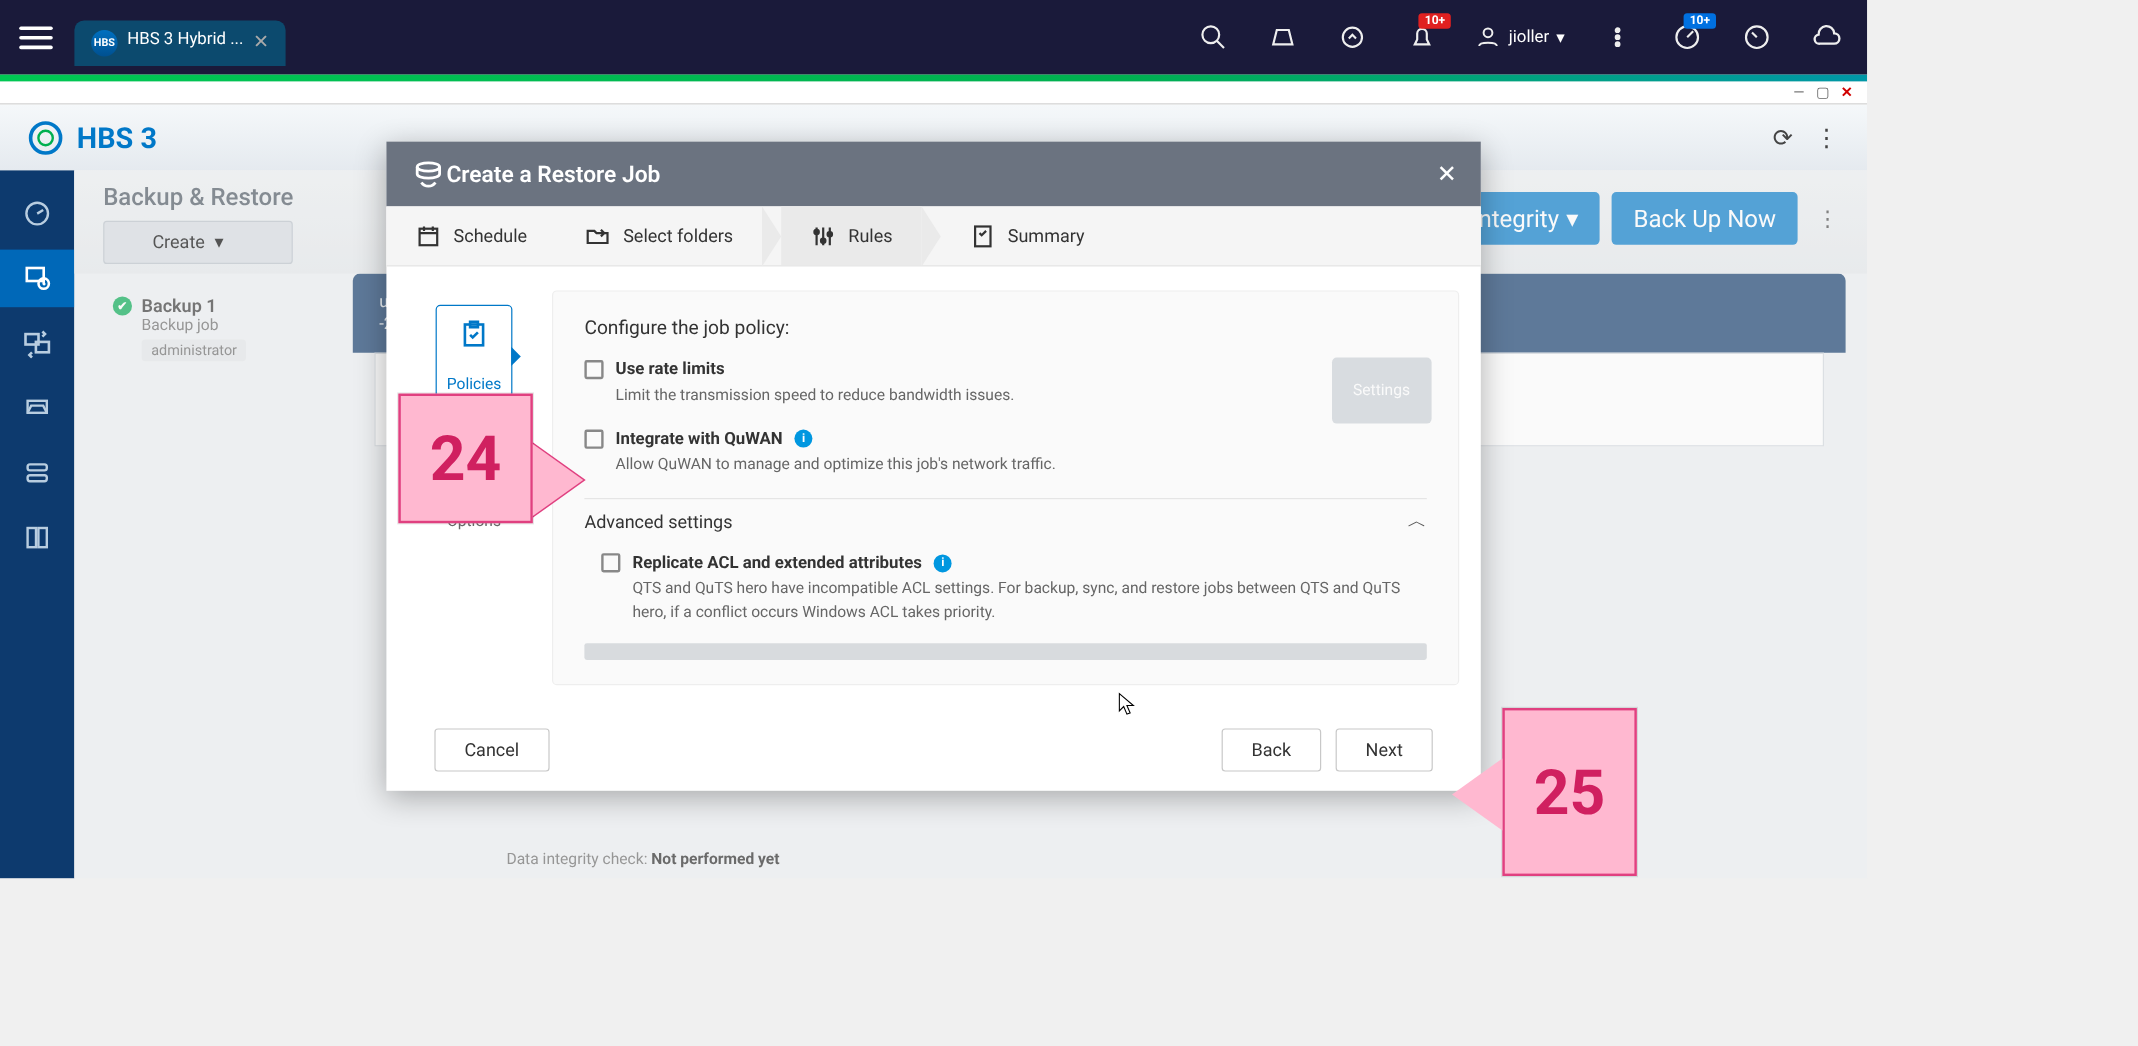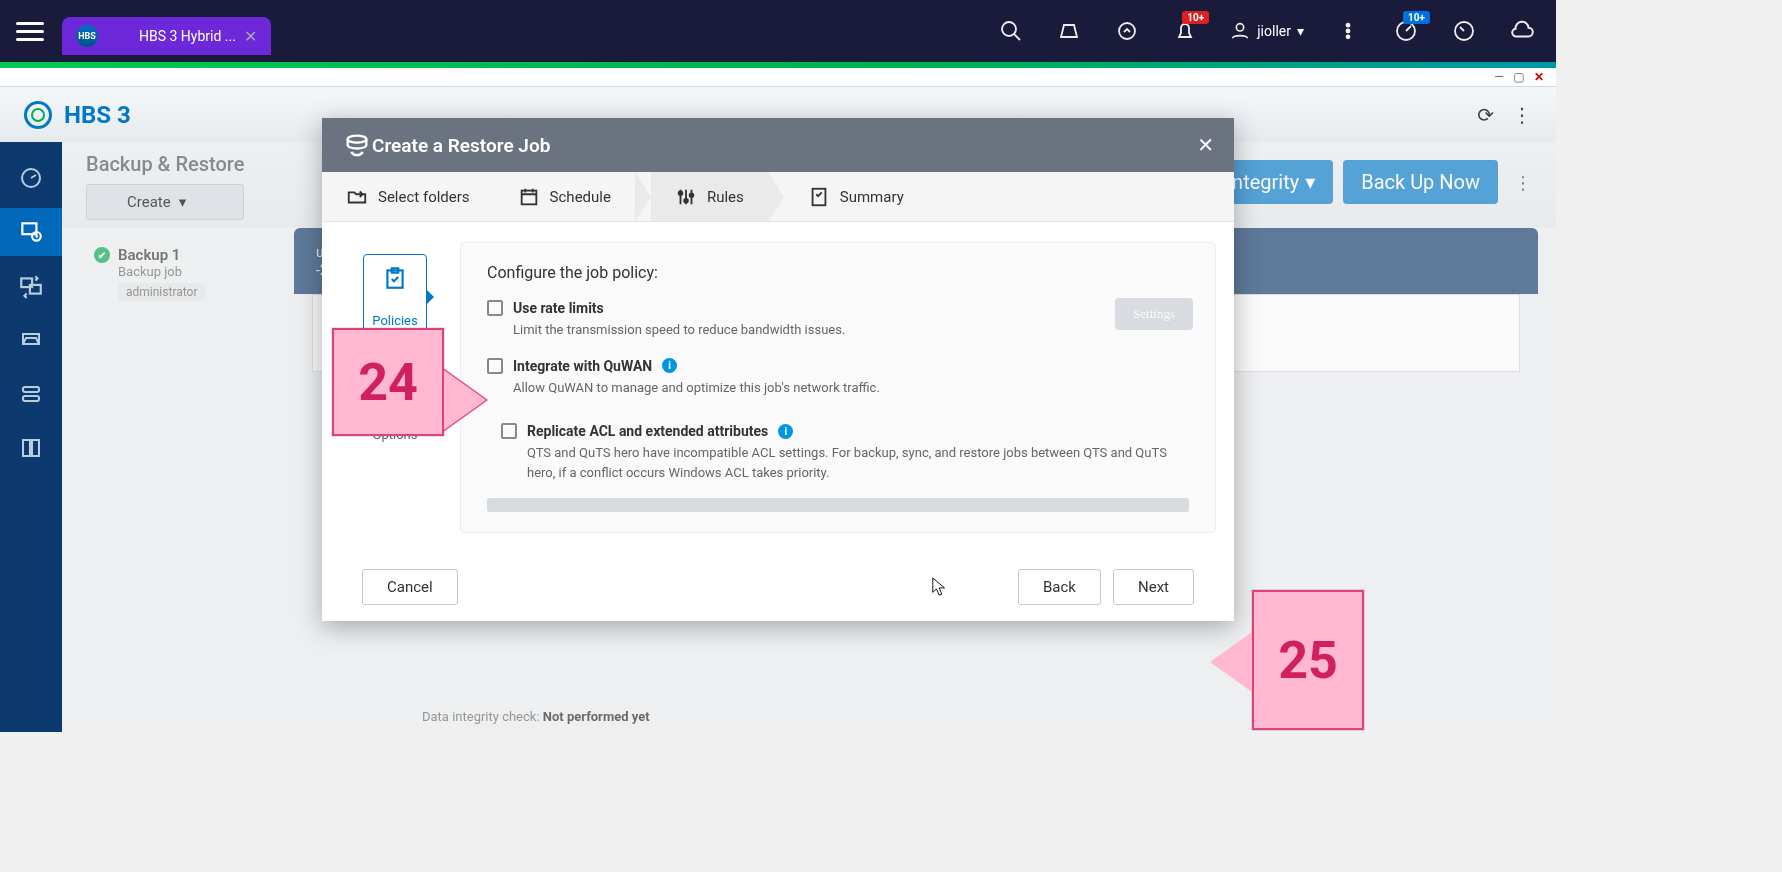--- a/index.html
+++ b/index.html
@@ -3,23 +3,23 @@
 <meta charset="utf-8">
 <style>
 * { box-sizing: border-box; margin: 0; padding: 0; font-family: -apple-system, "Segoe UI", Roboto, Arial, sans-serif; }
 body { width: 1556px; height: 732px; background: #f0f0f0; overflow: hidden; position: relative; }
 
 
 .sysbar { height: 62px; background: #1a1a3a; display: flex; align-items: center; padding: 0 16px; color: #fff; position: relative; }
 .sysbar-left { display: flex; align-items: center; gap: 18px; }
 .hamburger { width: 28px; display: flex; flex-direction: column; gap: 5px; cursor: pointer; }
 .hamburger span { height: 3px; background: #fff; border-radius: 2px; }
-.tab { display: flex; align-items: center; gap: 8px; background: #6d28d9; padding: 8px 14px; border-radius: 8px 8px 0 0; margin-top: 10px; }
+.tab { display: flex; gap: 8px; background: #0c4a6e; padding: 8px 14px; border-radius: 8px 8px 0 0; margin-top: 10px; }
 .tab-icon { width: 22px; height: 22px; background: linear-gradient(#0070c0,#005090); border-radius: 50%; display:flex;align-items:center;justify-content:center;font-size:9px;font-weight:bold; }
-.tab-title { color: #fff; font-size: 14px; margin-left: 33px; }
+.tab-title { color: #fff; font-size: 14px; }
 .tab-close { color: #aaa; font-size: 16px; cursor: pointer; }
 .sysbar-right { position:absolute; right: 20px; display: flex; align-items: center; gap: 30px; }
 .sys-icon { width: 28px; height: 28px; fill: none; stroke: #eee; stroke-width: 1.8; display:flex; align-items:center; justify-content:center; position:relative; }
 .badge-red { position:absolute; top:-6px; right:-10px; background:#e02020; color:#fff; font-size:10px; padding:1px 5px; border-radius:3px; font-weight:bold;}
 .badge-blue { position:absolute; top:-6px; right:-10px; background:#0070e0; color:#fff; font-size:10px; padding:1px 5px; border-radius:3px; font-weight:bold;}
 .user-chip { display:flex; align-items:center; gap:6px; color:#fff; font-size:14px; }
 
 
 .accent-bar { height: 6px; background: linear-gradient(90deg,#00c853 0%, #00b050 60%, #0097a7 100%); }
 
@@ -90,21 +90,21 @@
 .side-icon { width:26px; height:26px; }
 
 .body-content { flex:1; background:#fafafa; border:1px solid #eee; border-radius:4px; padding:20px 26px; position:relative; }
 .policy-title { font-size:16px; color:#333; margin-bottom:18px; }
 .policy-row { margin:14px 0 18px; position:relative; }
 .chk-line { display:flex; align-items:center; gap:10px; }
 .chk { width:16px; height:16px; border:2px solid #888; border-radius:2px; cursor:pointer; flex-shrink:0;}
 .chk-label { font-size:14px; font-weight:bold; color:#333; }
 .chk-desc { font-size:13px; color:#666; margin-top:4px; margin-left:26px; line-height:1.5; }
 .info-i { width:15px; height:15px; border-radius:50%; background:#0097e0; color:#fff; font-size:10px; font-weight:bold; display:inline-flex; align-items:center; justify-content:center; }
-.settings-pill { position:absolute; right:-4px; top:-2px; background:#d8dce0; color:#fafafa; padding:8px 18px; border-radius:4px; font-size:13px;font-family:Liberation Serif, serif; }
+.settings-pill { position:absolute; right:-4px; top:-2px; background:#d8dce0; color:#fafafa; padding:20px 18px; border-radius:4px; font-size:13px; }
 .adv-header { display:flex; align-items:center; justify-content:space-between; padding:8px 0; border-top:1px solid #e5e5e5; margin-top:4px; cursor:pointer; }
 .adv-title { font-size:15px; color:#333; }
 .chev-up { font-size:16px; color:#555; }
 .adv-body { padding:8px 0 8px 14px; }
 .scroll-indicator { height:14px; background:#d8dbde; margin-top:8px; border-radius:2px; }
 
 .modal-footer { padding:16px 40px; display:flex; align-items:center; }
 .footer-btn { background:#fff; border:1px solid #c8c8c8; padding:8px 24px; font-size:15px; border-radius:3px; cursor:pointer; color:#333; }
 .footer-right { margin-left:auto; display:flex; gap:12px; }
 
@@ -315,31 +315,31 @@
           <path d="M7 18a6 6 0 0010 0"></path>
         </svg>
       </div>
     <div class="mh-title">Create a Restore Job</div>
     <div class="mh-close">✕</div>
   </div>
 
   <div class="wizard-steps">
     <div class="step">
       <svg class="step-icon" viewBox="0 0 24 24" fill="none" stroke="#333" stroke-width="2">
+          <rect x="4" y="5" width="16" height="15"></rect>
+          <path d="M4 9h16M8 3v4M16 3v4"></path>
+        </svg>
+      <span>Schedule</span>
+    </div>
+    <div class="step">
+      <svg class="step-icon" viewBox="0 0 24 24" fill="none" stroke="#333" stroke-width="2">
           <path d="M3 7h6l2 2h10v9H3z"></path>
           <path d="M15 6l3 3-3 3"></path>
         </svg>
       <span>Select folders</span>
-    </div>
-    <div class="step">
-      <svg class="step-icon" viewBox="0 0 24 24" fill="none" stroke="#333" stroke-width="2">
-          <rect x="4" y="5" width="16" height="15"></rect>
-          <path d="M4 9h16M8 3v4M16 3v4"></path>
-        </svg>
-      <span>Schedule</span>
     </div>
     <div class="step-sep"></div>
     <div class="step active">
       <svg class="step-icon" viewBox="0 0 24 24" fill="none" stroke="#333" stroke-width="2">
           <path d="M6 4v16M12 4v16M18 4v16"></path>
           <circle cx="6" cy="8" r="2" fill="#333"></circle>
           <circle cx="12" cy="16" r="2" fill="#333"></circle>
           <circle cx="18" cy="10" r="2" fill="#333"></circle>
         </svg>
       <span>Rules</span>
@@ -386,20 +386,24 @@
 
       <div class="policy-row">
         <div class="chk-line">
           <div class="chk"></div>
           <span class="chk-label">Integrate with QuWAN</span>
           <span class="info-i">i</span>
         </div>
         <div class="chk-desc">Allow QuWAN to manage and optimize this job's network traffic.</div>
       </div>
 
+      <div class="adv-header">
+        <span class="adv-title">Advanced settings</span>
+        <span class="chev-up">︿</span>
+      </div>
       <div class="adv-body">
         <div class="chk-line">
           <div class="chk"></div>
           <span class="chk-label">Replicate ACL and extended attributes</span>
           <span class="info-i">i</span>
         </div>
         <div class="chk-desc">QTS and QuTS hero have incompatible ACL settings. For backup, sync, and restore jobs between QTS and QuTS hero, if a conflict occurs Windows ACL takes priority.</div>
       </div>
       <div class="scroll-indicator"></div>
     </div>

